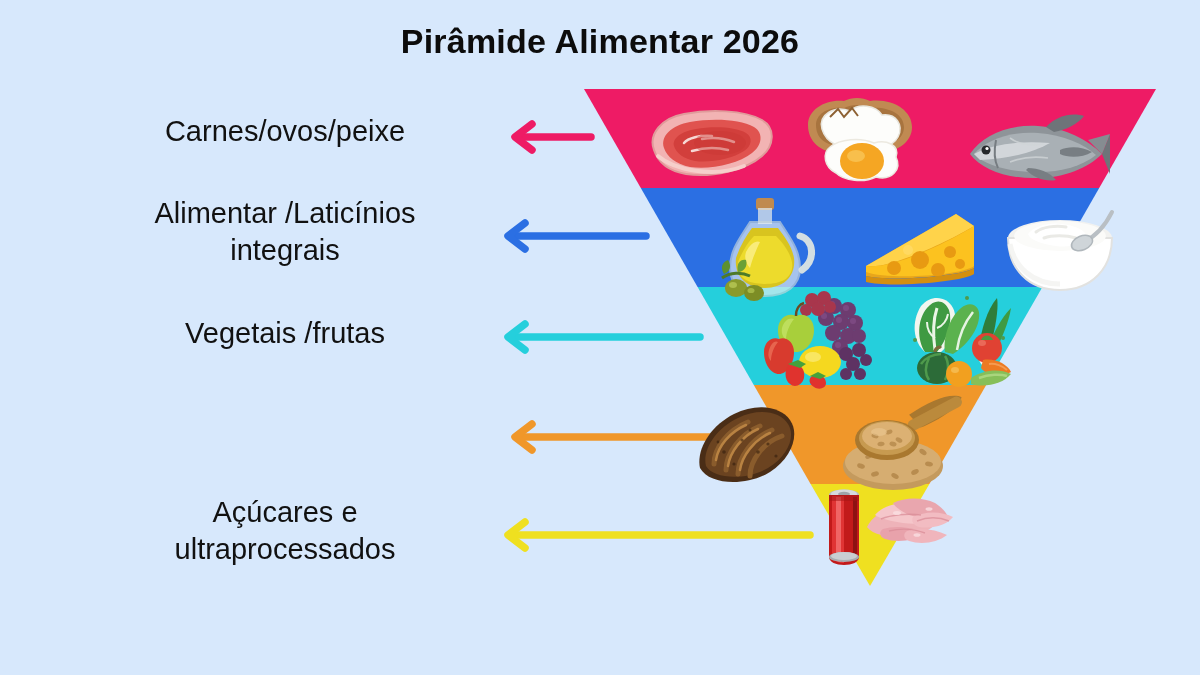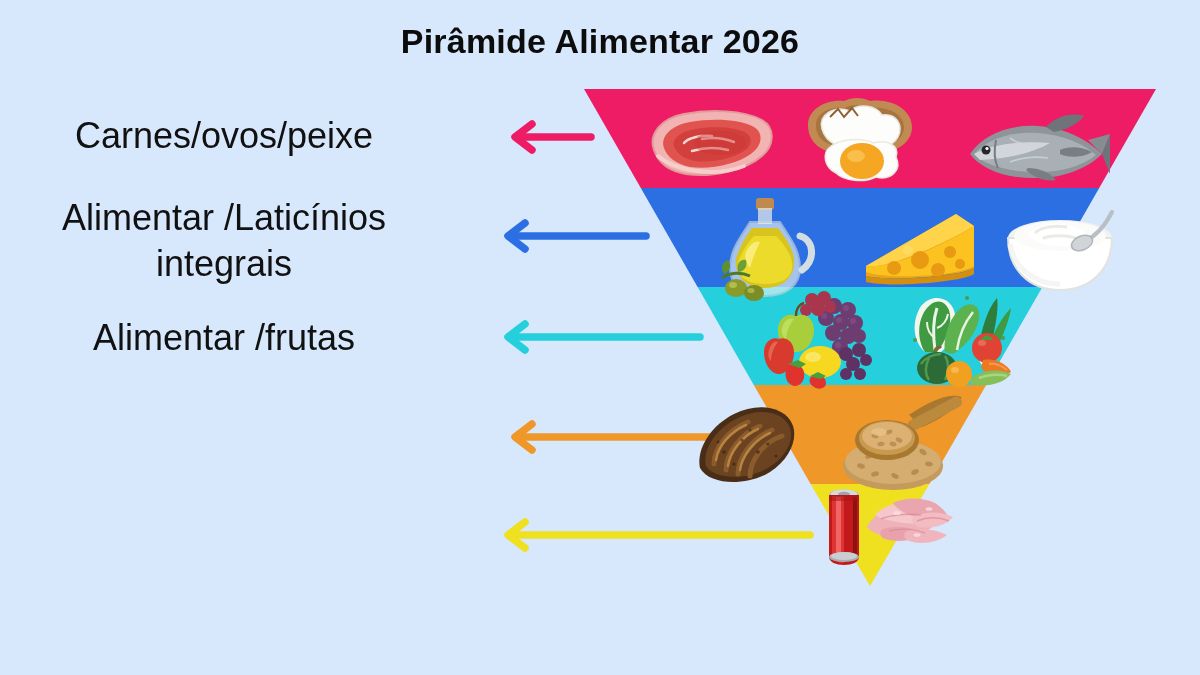--- a/index.html
+++ b/index.html
@@ -30,24 +30,24 @@
     text-align: center;
     font-size: 34px;
     font-weight: bold;
     color: #0c0c0c;
     letter-spacing: 0.2px;
   }
 
   
   .label {
     position: absolute;
-    right: 761px;            
+    right: 700px;            
     width: 430px;
     text-align: center;
-    font-size: 36px;
+    font-size: 29px;
     line-height: 1.28;
     color: #111111;
     font-weight: 400;
     white-space: pre-line;
   }
   .label.l0 { top: 113px; }
   .label.l1 { top: 195px; }
   .label.l2 { top: 315px; }
   .label.l3 { top: 412px; }
   .label.l4 { top: 494px; }
@@ -79,21 +79,23 @@
 </head>
 <body>
 
 <div id="stage">
 
   <div id="title">Pirâmide Alimentar 2026</div>
 
   <div class="label l0">Carnes/ovos/peixe</div>
   <div class="label l1">Alimentar /Laticínios
 integrais</div>
-  <div class="label l2">Alimentar /frutas</div>
+  <div class="label l2">Vegetais /frutas</div>
+  <div class="label l4">Açúcares e
+ultraprocessados</div>
 
   <div class="arrow" style="left:509px; top:120px; width:84px;">
     <svg width="84" height="34" viewBox="0 0 84 34">
       <g fill="none" stroke="#ee1b65" stroke-width="7.5" stroke-linecap="round" stroke-linejoin="round">
         <line x1="8" y1="17" x2="82" y2="17"></line>
         <polyline points="23,4 6,17 23,30"></polyline>
       </g>
     </svg>
   </div>
 

